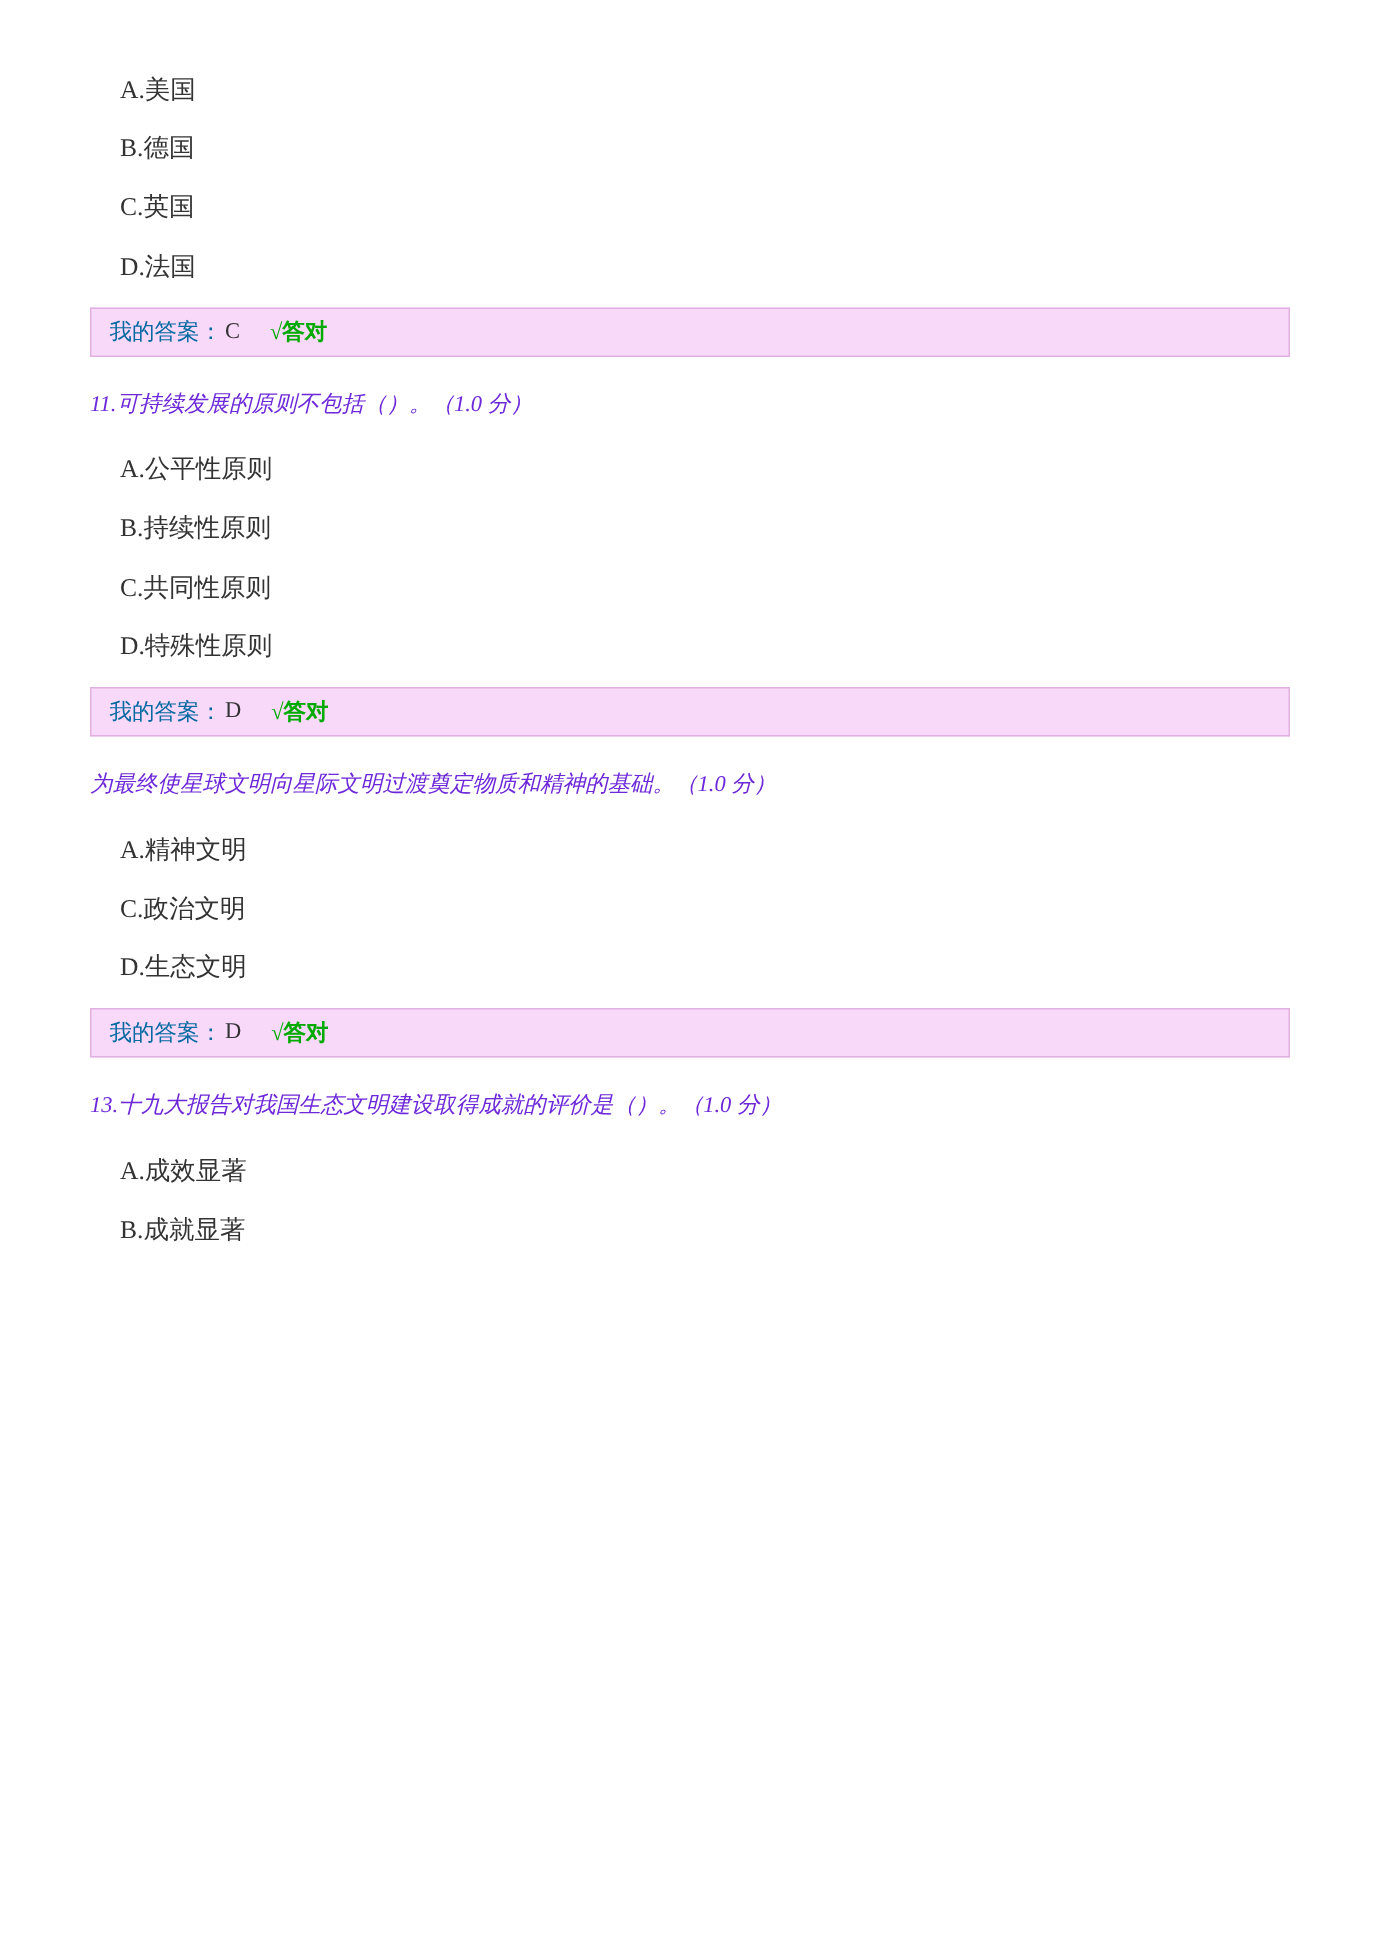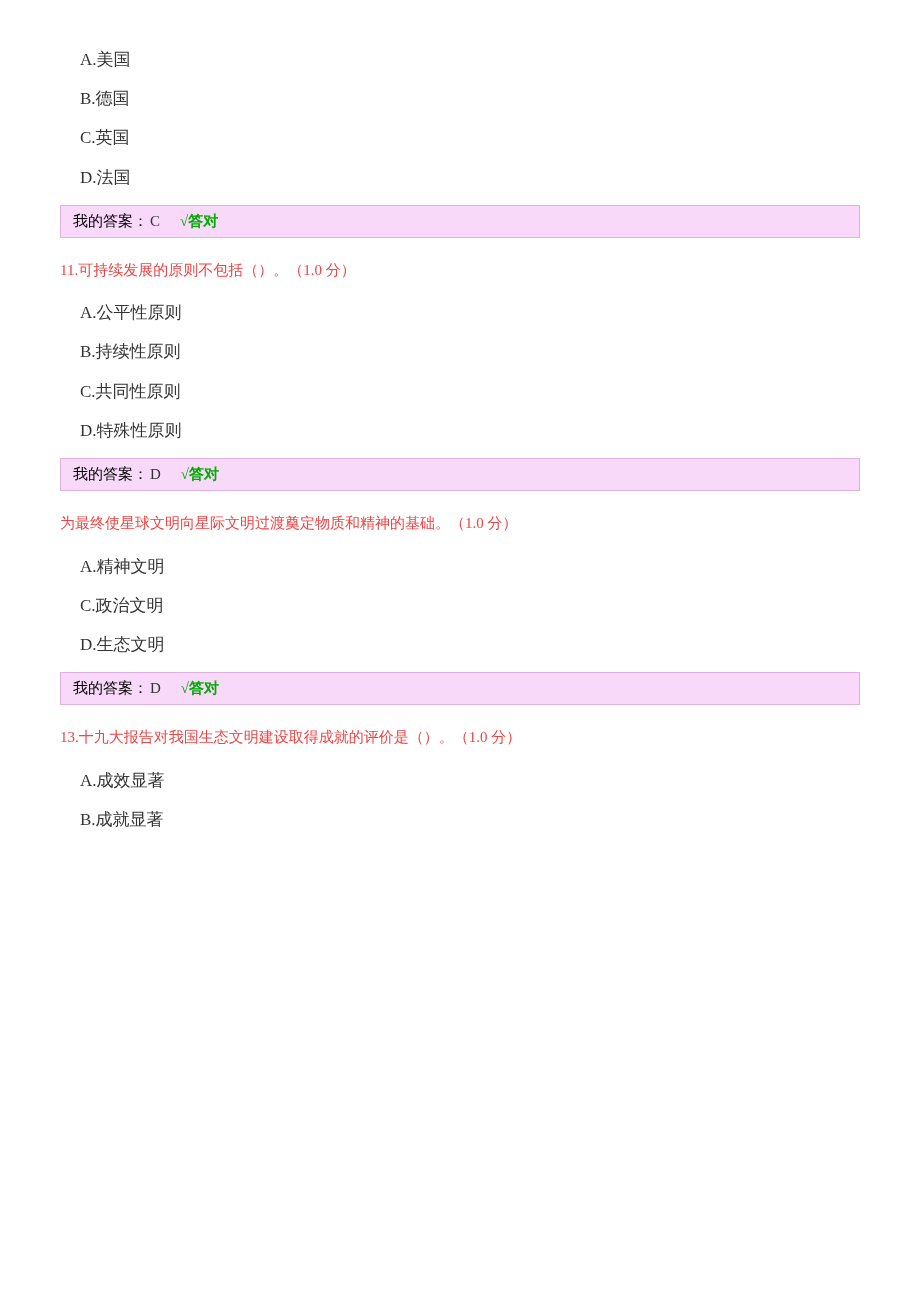--- a/index.html
+++ b/index.html
@@ -13,44 +13,45 @@
       font-size: 15px;
       color: #333;
       width: 920px;
       min-height: 1302px;
       padding: 40px 60px;
     }
     .question-block {
       margin-bottom: 8px;
     }
     .question-text {
-      color: #ef4444;
+      color: #6d28d9;
       font-size: 15px;
       line-height: 1.7;
       margin-bottom: 10px;
+      font-style: italic;
     }
     .option-item {
       color: #333;
       font-size: 17px;
       padding: 6px 0 6px 20px;
       line-height: 1.6;
     }
     .answer-bar {
       background-color: #f9d9f9;
       border: 1px solid #e0b0e0;
       padding: 6px 12px;
       margin-top: 8px;
       margin-bottom: 20px;
       font-size: 15px;
       color: #333;
       display: flex;
       align-items: center;
     }
     .answer-label {
-      color: #000000;
+      color: #0369a1;
       font-family: Liberation Mono, monospace;
     }
     .answer-value {
       color: #333;
       margin-left: 2px;
     }
     .answer-correct {
       color: #00aa00;
       font-weight: bold;
       margin-left: 20px;

